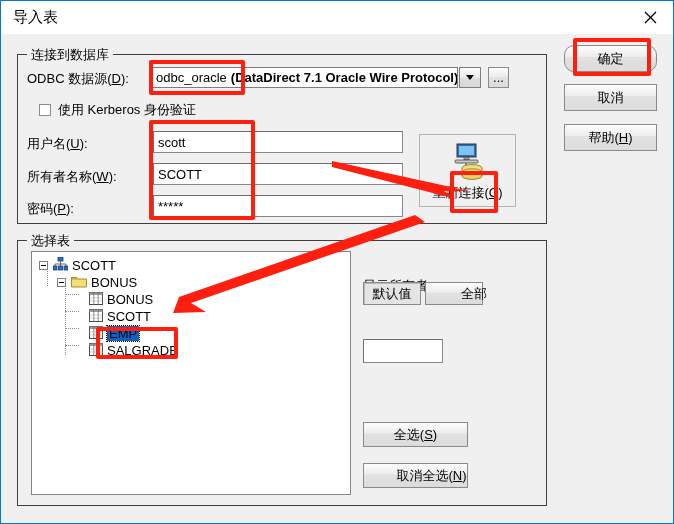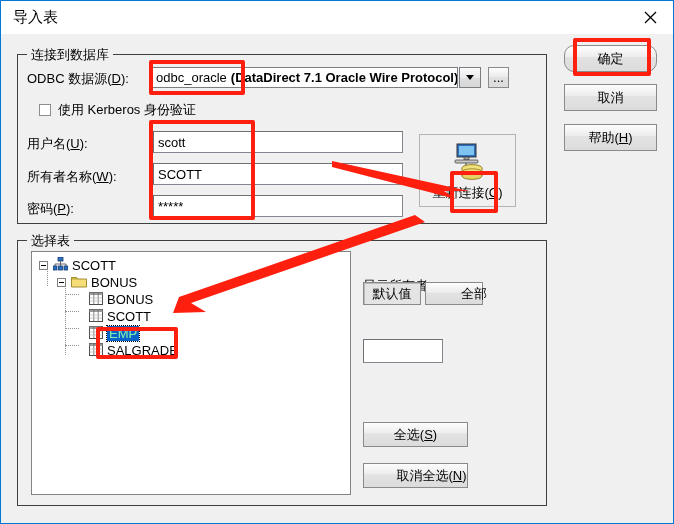--- a/index.html
+++ b/index.html
@@ -130,21 +130,21 @@
     position:absolute;left:30px;top:250px;width:320px;height:244px;
     background:#fff;border:1px solid #848484;box-sizing:border-box;
     overflow:hidden;
   }
   .tnode{
     position:absolute;height:17px;display:flex;align-items:center;
     font-size:13px;white-space:nowrap;
   }
   .tnode .tlabel{margin-left:4px;}
   .tnode.selected .tlabel{
-    background:#0a64c8;color:#86efac;padding:0 2px;
+    background:#0a64c8;color:#000000;padding:0 2px;
     outline:1px dotted #000;
   }
   .expander{
     width:9px;height:9px;border:1px solid #808080;background:#fff;
     box-sizing:border-box;position:relative;flex:0 0 auto;
   }
   .expander:before{
     content:"";position:absolute;left:1px;top:3px;width:5px;height:1px;background:#000;
   }
   .dots{

